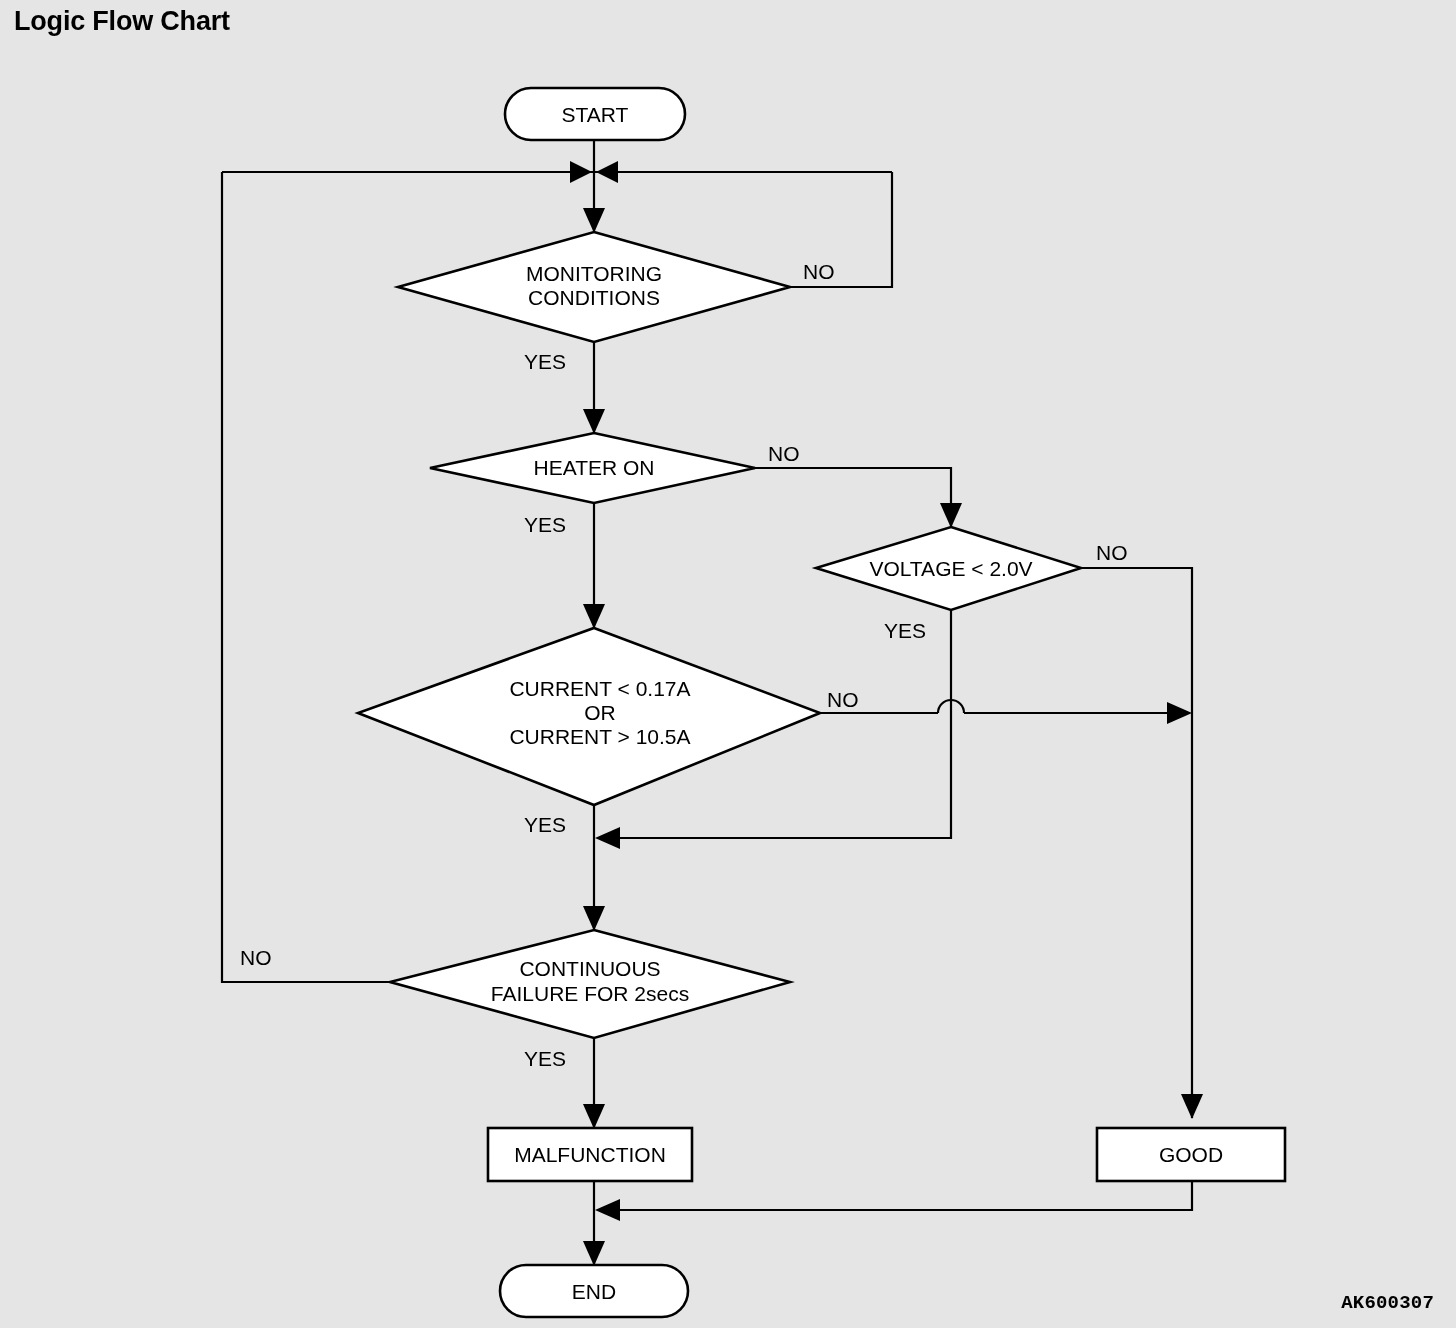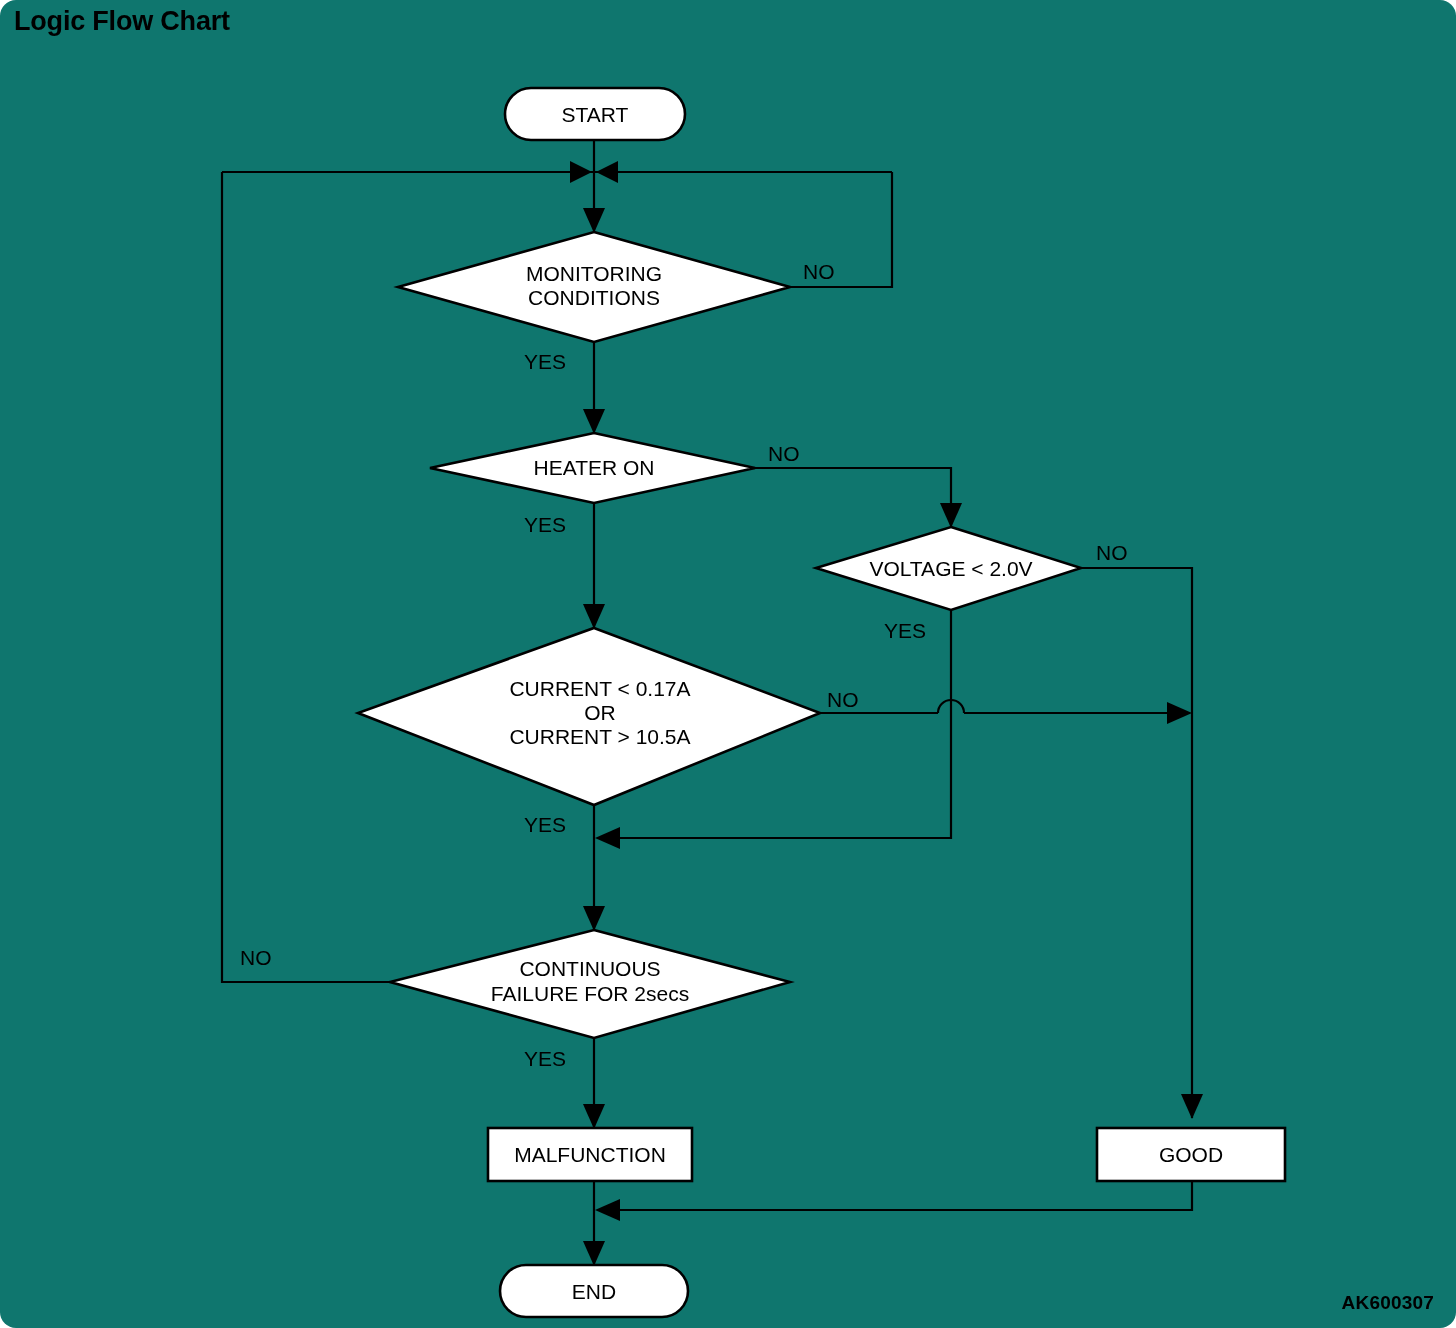--- a/index.html
+++ b/index.html
@@ -9,41 +9,40 @@
     background: #ffffff;
   }
   body {
     font-family: "Liberation Sans", sans-serif;
     color: #000000;
   }
   #page {
     position: relative;
     width: 1456px;
     height: 1328px;
-    background: #0f766e;
+    background: #e5e5e5;
     overflow: hidden;
-    border-radius: 16px;
   }
   #chart-title {
     position: absolute;
     left: 14px;
     top: 6px;
     font-size: 27px;
     font-weight: bold;
     letter-spacing: -0.2px;
     font-family: "Liberation Sans", sans-serif;
     white-space: nowrap;
   }
   #figure-code {
     position: absolute;
     right: 22px;
     bottom: 14px;
     font-size: 19px;
     font-weight: bold;
-    font-family: Liberation Sans, sans-serif;
+    font-family: Liberation Mono, monospace;
     letter-spacing: 0.2px;
   }
   #flow-svg {
     position: absolute;
     left: 0;
     top: 0;
     width: 1456px;
     height: 1328px;
   }
   .node-text, .edge-label {

